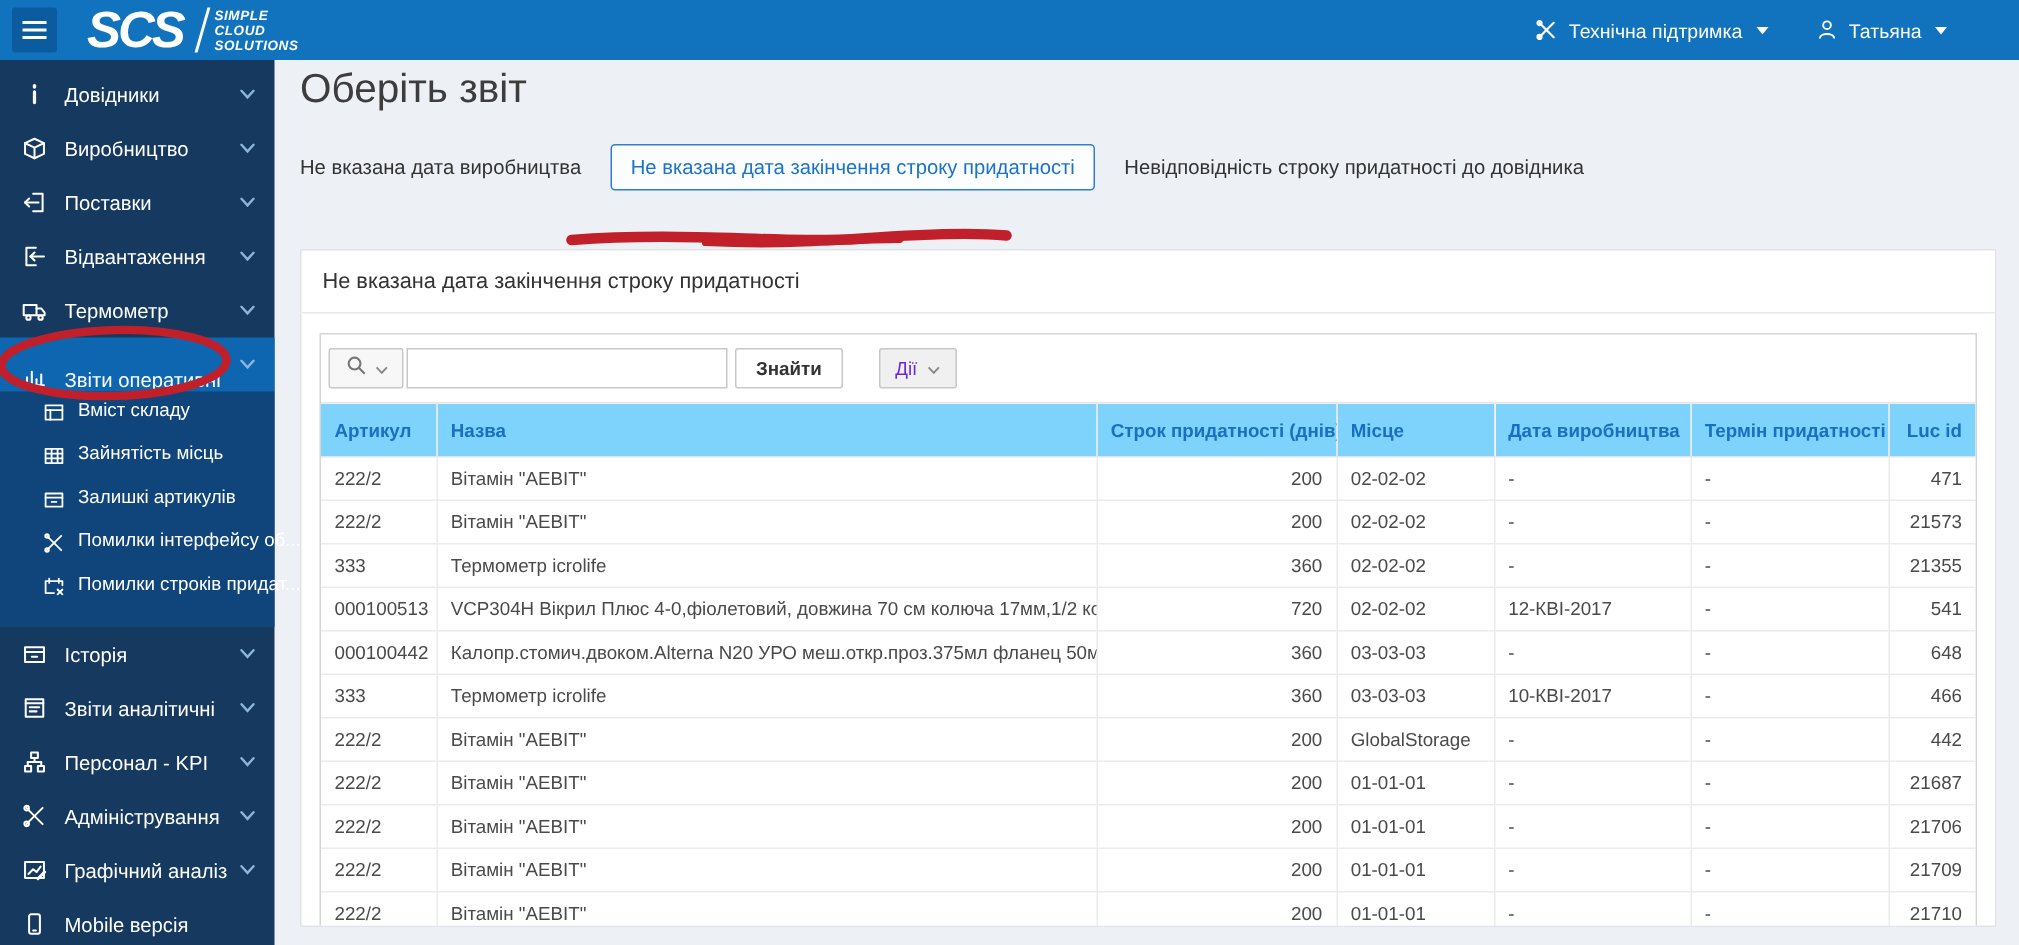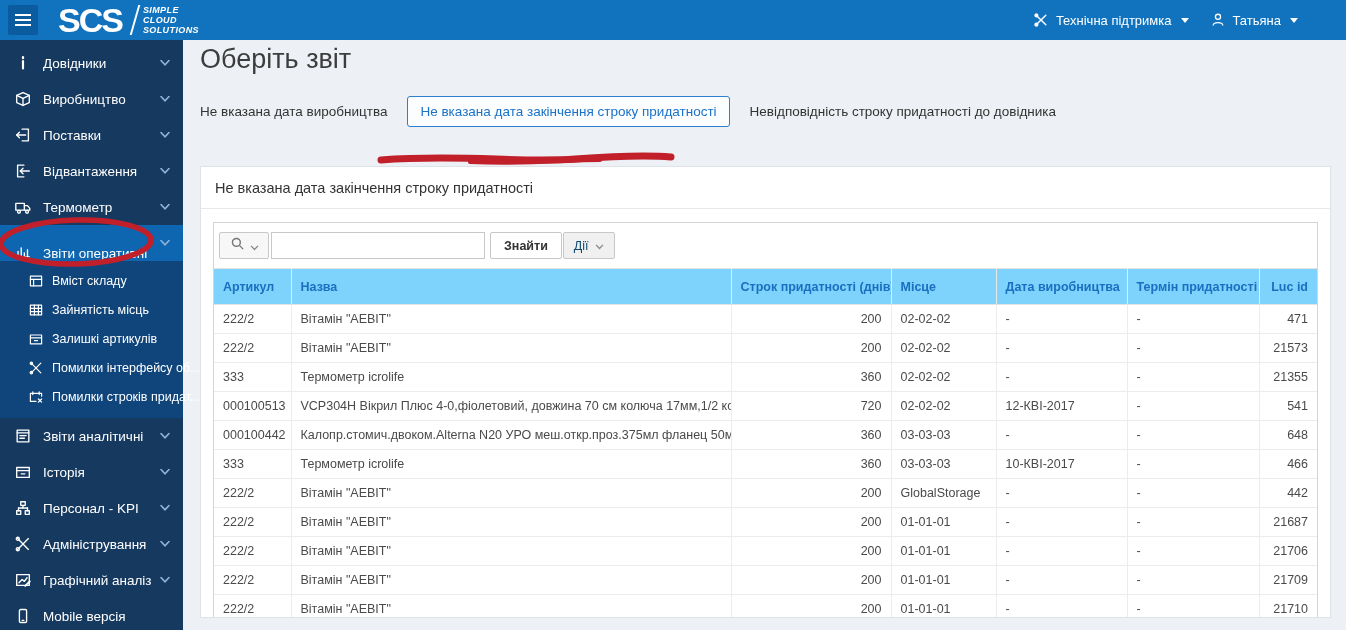--- a/index.html
+++ b/index.html
@@ -7,42 +7,42 @@
     width:1346px;height:630px;overflow:hidden;position:relative;
     font-family:"Liberation Sans", sans-serif;background:#edf1f5;
   }
   
   .header{position:absolute;top:0;left:0;width:1346px;height:40px;background:#1173bd;
     display:flex;align-items:center;z-index:6;}
   .burger{width:30px;height:30px;margin-left:8px;background:#0a5c9e;border-radius:2px;
     display:flex;flex-direction:column;justify-content:center;align-items:center;gap:3px;cursor:pointer;}
   .burger span{display:block;width:16px;height:2px;background:#fff;}
   .logo{display:flex;align-items:center;margin-left:20px;color:#fff;cursor:default;}
-  .logo-scs{font-size:34px;font-weight:bold;letter-spacing:-2px;line-height:34px;}
+  .logo-scs{font-size:34px;font-weight:bold;font-style:italic;letter-spacing:-2px;line-height:34px;}
   .logo-sep{width:2px;height:30px;background:#fff;transform:skewX(-16deg);margin:0 7px 0 12px;}
   .logo-tag{display:flex;flex-direction:column;font-size:9px;font-weight:bold;font-style:italic;
     line-height:10px;letter-spacing:.4px;}
-  .hdr-right{margin-left:auto;display:flex;align-items:flex-end;gap:20px;padding-right:48px;
+  .hdr-right{margin-left:auto;display:flex;align-items:flex-end;gap:30px;padding-right:48px;
     color:#fff;font-size:13px;}
   .hdr-item{display:flex;align-items:center;gap:6px;cursor:pointer;white-space:nowrap;}
   .caret{width:0;height:0;border-left:4px solid transparent;border-right:4px solid transparent;
     border-top:5px solid #fff;margin-left:3px;}
   .hicon{display:inline-flex;width:18px;height:18px;align-items:center;justify-content:center;}
 
   
   .sidebar{position:absolute;top:40px;left:0;width:183px;height:590px;background:#16395f;
     color:#fff;z-index:5;padding-top:5px;box-sizing:border-box;}
   .side-item{height:36px;display:flex;align-items:center;padding-left:13px;font-size:13.5px;
     position:relative;cursor:pointer;}
   .side-item.selected{background:#0d66af;align-items:flex-end;}
   .ic{width:20px;height:20px;margin-right:10px;display:inline-flex;align-items:center;
     justify-content:center;flex:none;}
   .chev{position:absolute;right:13px;top:50%;transform:translateY(-50%);display:inline-flex;}
   .submenu{background:#10457c;padding:5px 0 7px;}
-  .sub-item{height:29px;display:flex;align-items:center;padding-left:27px;font-size:12.5px;
+  .sub-item{height:29px;display:flex;align-items:flex-start;padding-left:27px;font-size:12.5px;
     cursor:pointer;white-space:nowrap;}
   .sub-item .ic{width:17px;height:17px;margin-right:8px;}
 
   
   .main{position:absolute;top:28px;left:183px;width:1163px;height:590px;background:#edf1f5;overflow:hidden;}
   .page-title{margin:16px 0 0 17px;font-size:27px;color:#3d3d3d;font-weight:400;}
   .tabs{display:flex;align-items:center;margin:21px 0 0 17px;gap:20px;font-size:13.5px;color:#333;}
   .tab{cursor:pointer;white-space:nowrap;}
   .tab.selected{border:1px solid #2e7fd0;border-radius:3px;padding:7px 12px;color:#1a73c8;background:#fcfdff;}
 
@@ -52,22 +52,22 @@
   .grid-box{margin:13px 12px 0;border:1px solid #d5d5d5;width:1105px;box-sizing:border-box;
     height:400px;overflow:hidden;}
   .toolbar{display:flex;align-items:center;padding:9px 0 9px 5px;}
   .search-btn{width:50px;height:27px;box-sizing:border-box;border:1px solid #c8c8c8;background:#f7f7f7;
     border-radius:2px;display:flex;align-items:center;justify-content:center;gap:5px;cursor:pointer;}
   .search-input{width:214px;height:27px;box-sizing:border-box;border:1px solid #c8c8c8;margin-left:2px;
     padding:0 8px;font-size:12.5px;font-family:"Liberation Sans",sans-serif;}
   .find-btn{height:27px;box-sizing:border-box;padding:0 13px;margin-left:5px;background:#fff;
     border:1px solid #c8c8c8;border-radius:2px;font-weight:bold;font-size:12.5px;color:#333;
     font-family:"Liberation Sans",sans-serif;cursor:pointer;}
-  .actions-btn{height:27px;box-sizing:border-box;padding:0 10px;margin-left:1px;background:#f0f0f0;
-    border:1px solid #c8c8c8;border-radius:2px;font-size:12.5px;color:#0c4a6e;display:flex;
+  .actions-btn{height:27px;box-sizing:border-box;padding:0 10px;margin-left:24px;background:#f0f0f0;
+    border:1px solid #c8c8c8;border-radius:2px;font-size:12.5px;color:#6d28d9;display:flex;
     align-items:center;gap:6px;font-family:"Liberation Sans",sans-serif;cursor:pointer;}
 
   table{border-collapse:collapse;table-layout:fixed;width:1103px;font-size:12.5px;color:#4a4a4a;}
   th{height:36px;box-sizing:border-box;font-weight:bold;color:#1a6fc0;text-align:left;padding:0 9px;
     border-top:1px solid #e3e3e3;border-bottom:1px solid #e3e3e3;border-right:1px solid #e9e9e9;
     background:#7dd3fc;cursor:pointer;white-space:nowrap;overflow:hidden;}
   td{height:29px;box-sizing:border-box;padding:0 9px;border-bottom:1px solid #ececec;
     border-right:1px solid #ececec;white-space:nowrap;overflow:hidden;background:#fff;}
   th:last-child,td:last-child{border-right:none;}
   .al-right{text-align:right;}
@@ -265,42 +265,42 @@
             <path d="M13 12.5 L17 16.5"></path>
             <path d="M17 12.5 L13 16.5"></path>
           </svg>
         </span>
         <span>Помилки строків придат...</span>
       </div>
     </div>
     <div class="side-item">
       <span class="ic">
         <svg width="18" height="18" viewBox="0 0 20 20" fill="none" stroke="#fff" stroke-width="1.5" stroke-linecap="round" stroke-linejoin="round">
+          <rect x="3" y="5" width="14" height="11"></rect>
+          <path d="M3 8.5 H17"></path>
+          <path d="M8 12 H12"></path>
+        </svg>
+      </span>
+      <span>Історія</span>
+      <span class="chev">
+        <svg width="10" height="7" viewBox="0 0 10 7" fill="none" stroke="#8db4da" stroke-width="1.6" stroke-linecap="round">
+          <polyline points="1,1 5,5.4 9,1"></polyline>
+        </svg>
+      </span>
+    </div>
+    <div class="side-item">
+      <span class="ic">
+        <svg width="18" height="18" viewBox="0 0 20 20" fill="none" stroke="#fff" stroke-width="1.5" stroke-linecap="round" stroke-linejoin="round">
           <rect x="3.5" y="3.5" width="13" height="13"></rect>
           <path d="M3.5 6.5 H16.5"></path>
           <path d="M6.5 9.5 H13.5"></path>
           <path d="M6.5 12.5 H11.5"></path>
         </svg>
       </span>
       <span>Звіти аналітичні</span>
-      <span class="chev">
-        <svg width="10" height="7" viewBox="0 0 10 7" fill="none" stroke="#8db4da" stroke-width="1.6" stroke-linecap="round">
-          <polyline points="1,1 5,5.4 9,1"></polyline>
-        </svg>
-      </span>
-    </div>
-    <div class="side-item">
-      <span class="ic">
-        <svg width="18" height="18" viewBox="0 0 20 20" fill="none" stroke="#fff" stroke-width="1.5" stroke-linecap="round" stroke-linejoin="round">
-          <rect x="3" y="5" width="14" height="11"></rect>
-          <path d="M3 8.5 H17"></path>
-          <path d="M8 12 H12"></path>
-        </svg>
-      </span>
-      <span>Історія</span>
       <span class="chev">
         <svg width="10" height="7" viewBox="0 0 10 7" fill="none" stroke="#8db4da" stroke-width="1.6" stroke-linecap="round">
           <polyline points="1,1 5,5.4 9,1"></polyline>
         </svg>
       </span>
     </div>
     <div class="side-item">
       <span class="ic">
         <svg width="18" height="18" viewBox="0 0 20 20" fill="none" stroke="#fff" stroke-width="1.5" stroke-linecap="round" stroke-linejoin="round">
           <rect x="7.5" y="3" width="5" height="4"></rect>

